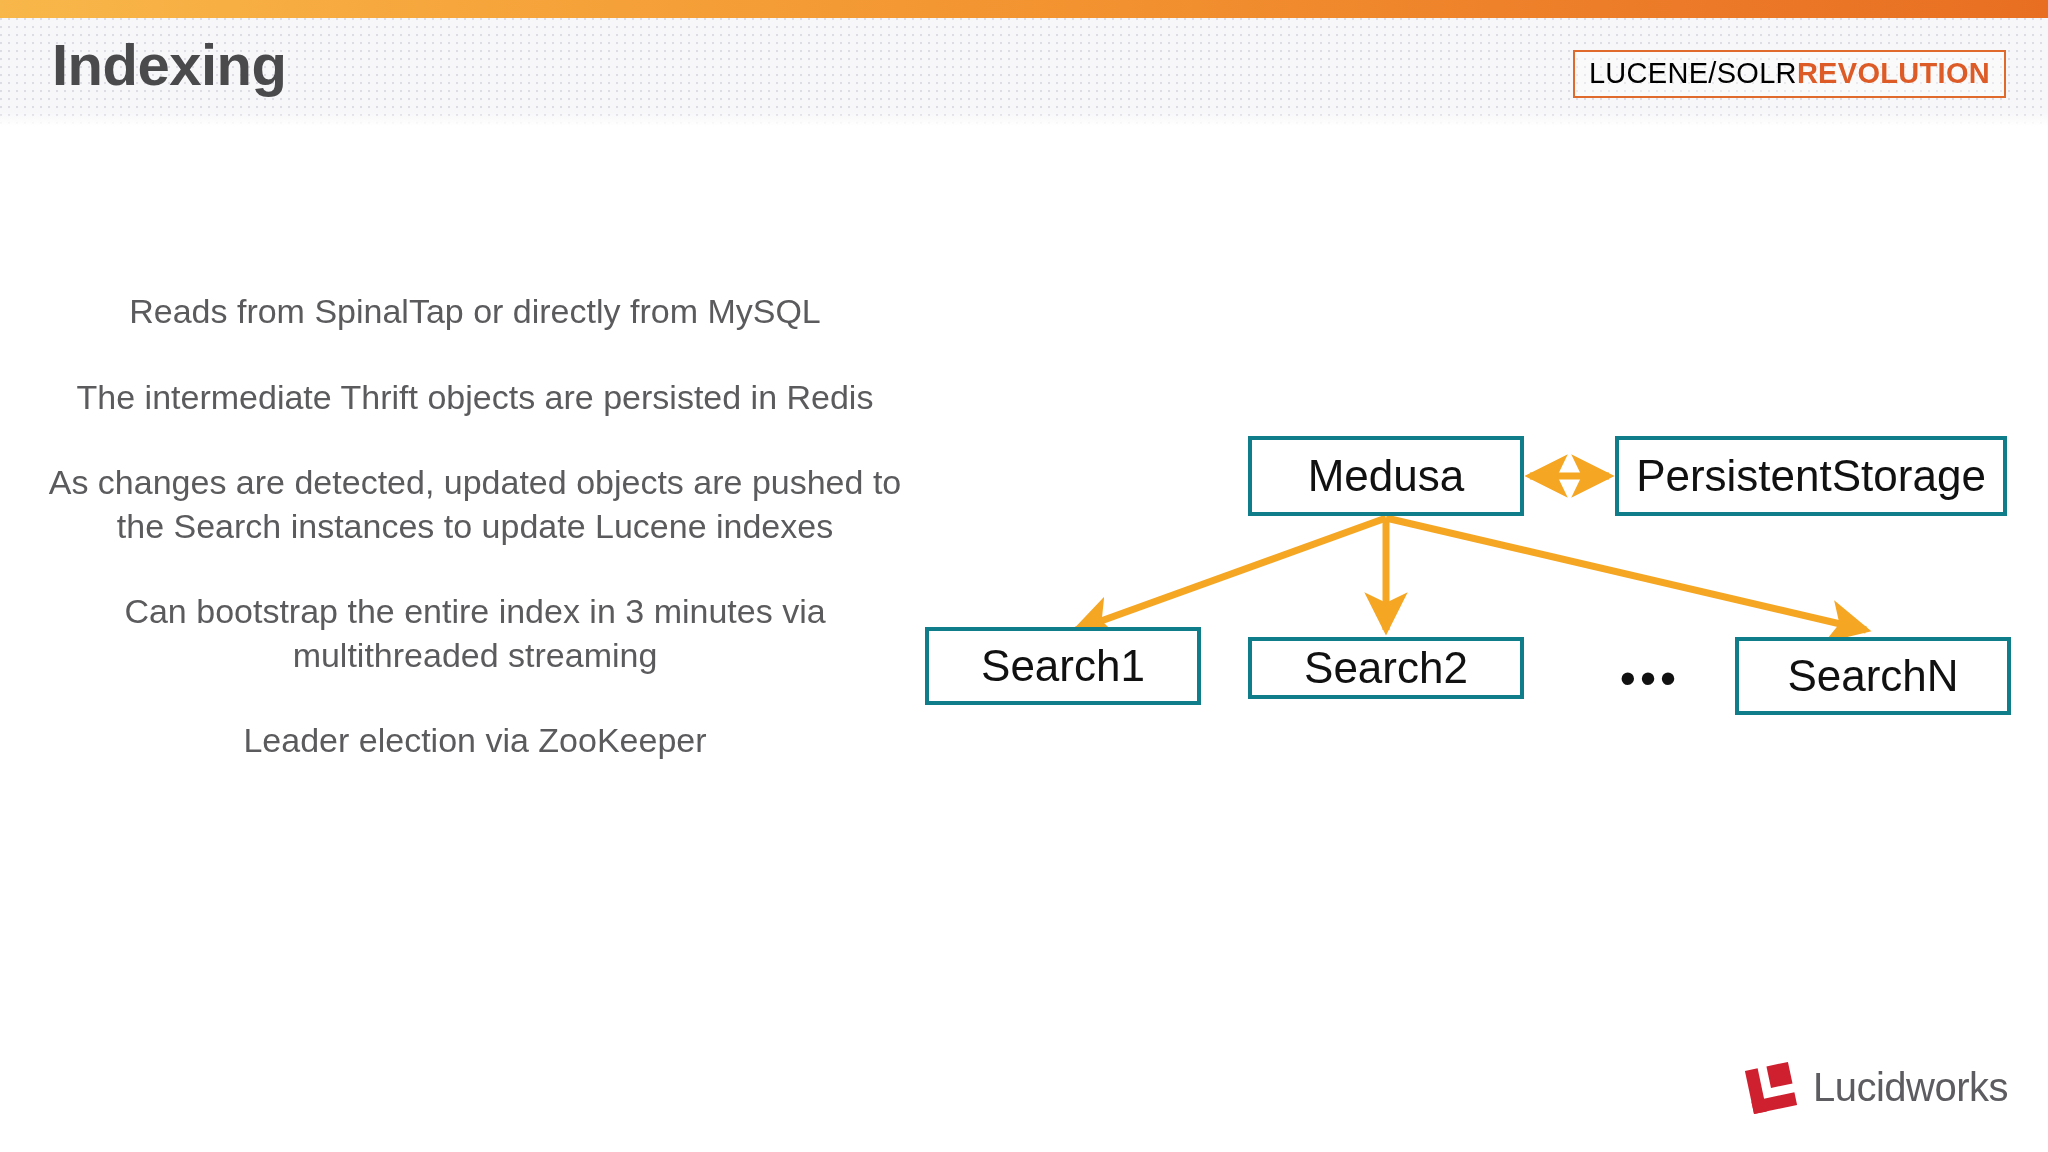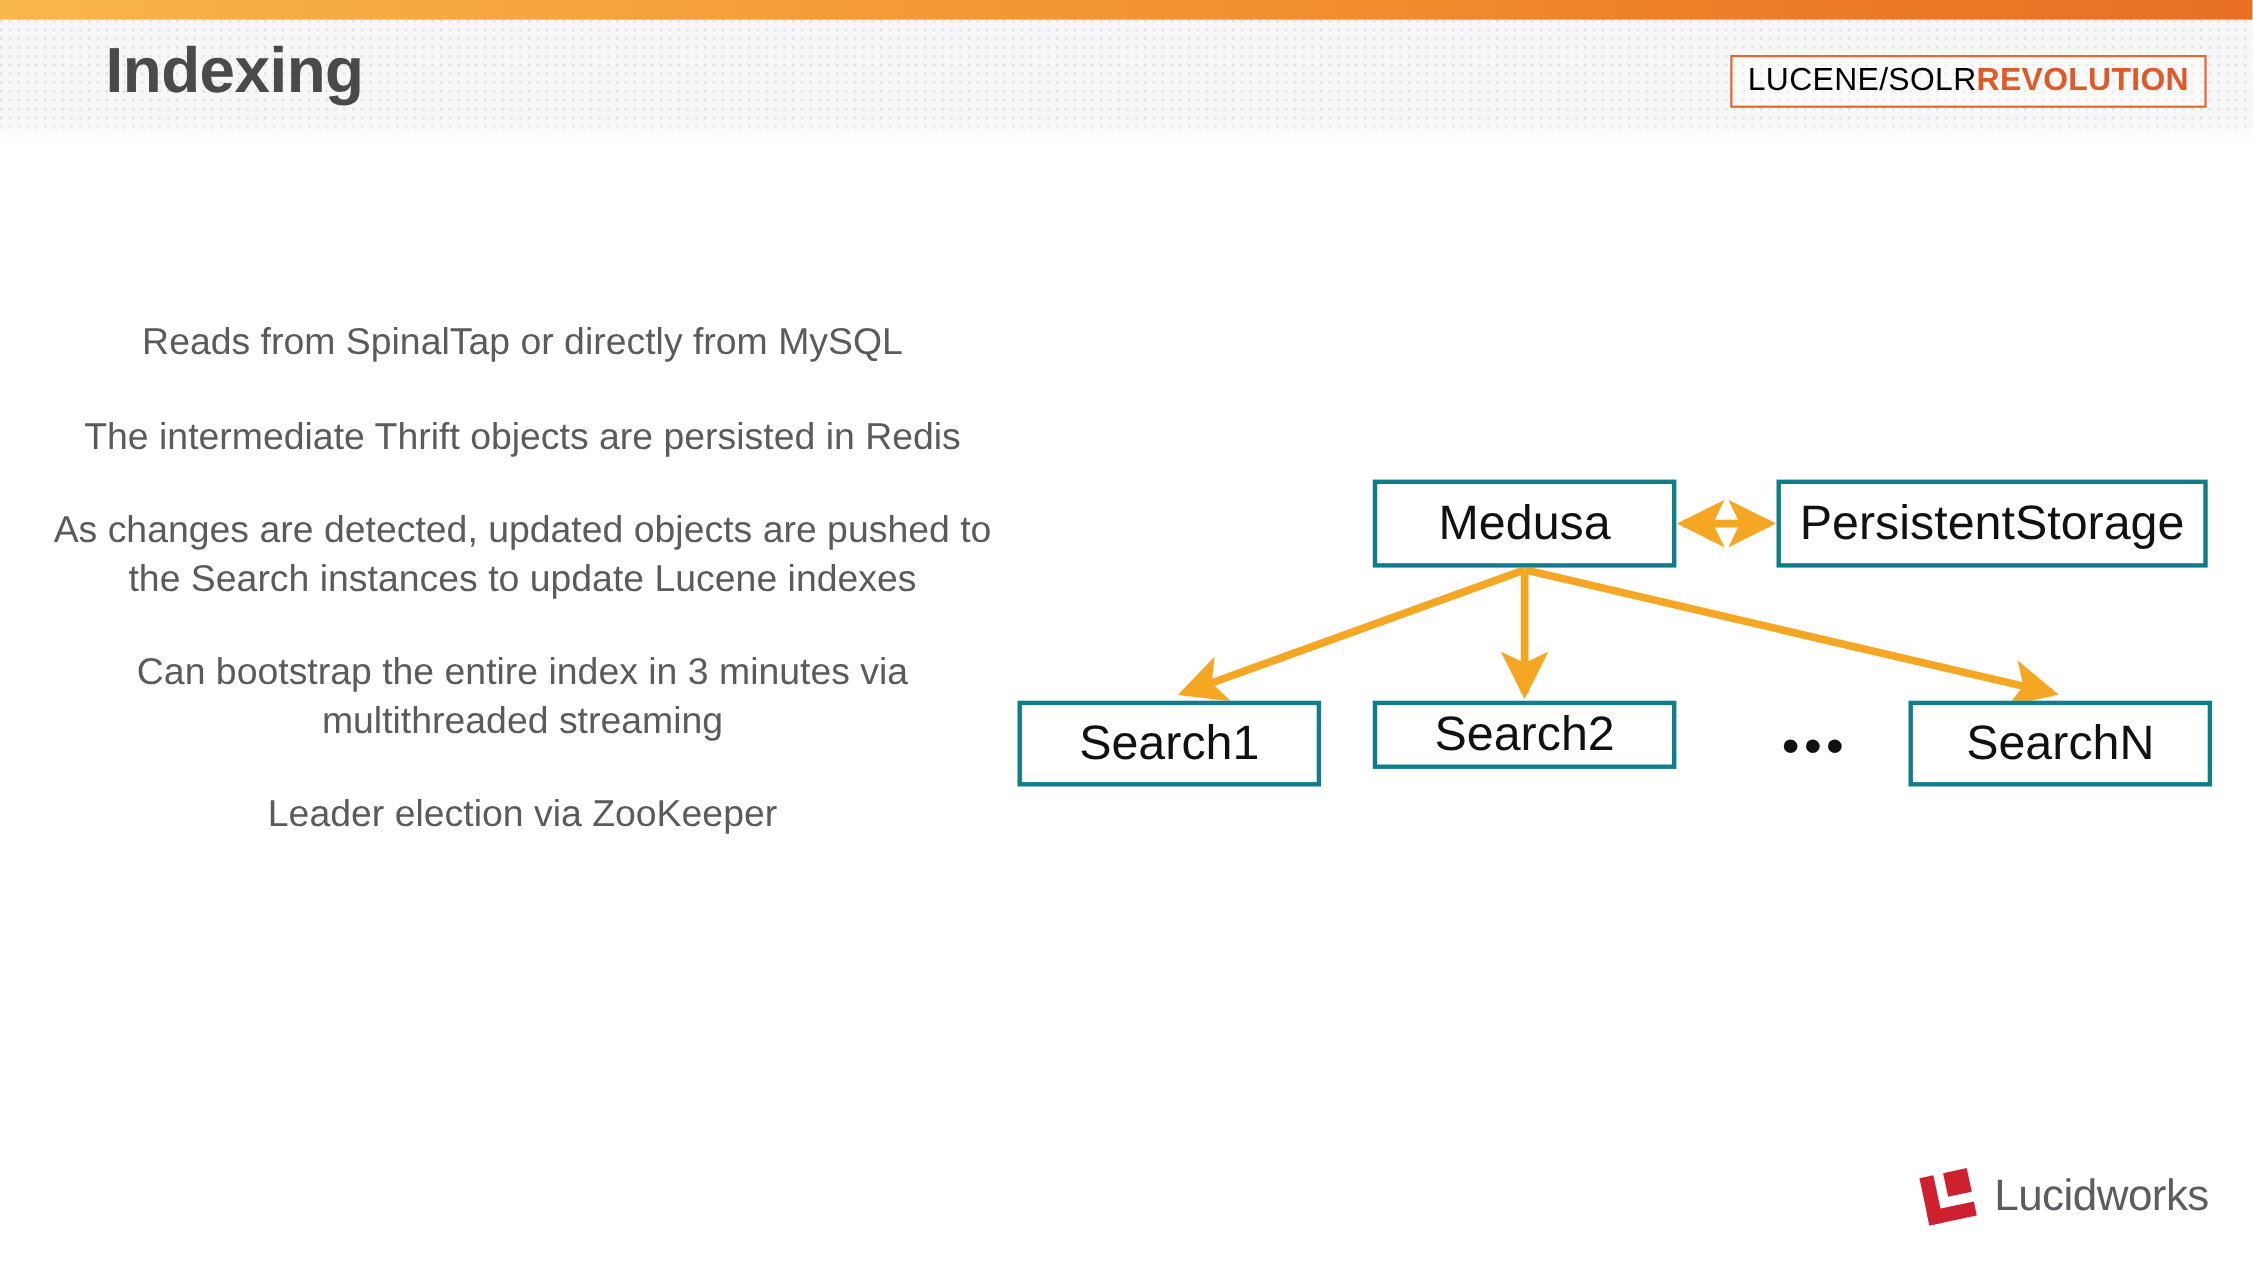--- a/index.html
+++ b/index.html
@@ -54,21 +54,20 @@
   
   .page-title {
     position: absolute;
     left: 52px;
     top: 36px;
     font-size: 58px;
     font-weight: bold;
     color: #4a4a4d;
     letter-spacing: -0.5px;
     line-height: 1;
-    margin-left: 44px;
   }
 
   
   .badge {
     position: absolute;
     right: 42px;
     top: 50px;
     border: 2px solid #e06a2b;
     padding: 7px 14px 8px 14px;
     background: rgba(255,255,255,0.35);
@@ -118,21 +117,21 @@
     display: flex;
     align-items: center;
     justify-content: center;
     font-size: 44px;
     color: #111111;
     box-sizing: border-box;
     white-space: nowrap;
   }
   .node-medusa       { left: 348px; top: 36px;  width: 276px; height: 80px; }
   .node-storage      { left: 715px; top: 36px;  width: 392px; height: 80px; }
-  .node-search1      { left: 25px;  top: 237px; width: 276px; height: 78px; }
+  .node-search1      { left: 25px;  top: 227px; width: 276px; height: 78px; }
   .node-search2      { left: 348px; top: 237px; width: 276px; height: 62px; }
   .node-searchn      { left: 835px; top: 237px; width: 276px; height: 78px; }
 
   .ellipsis {
     position: absolute;
     left: 690px;
     top: 250px;
     width: 120px;
     text-align: center;
     font-size: 46px;

